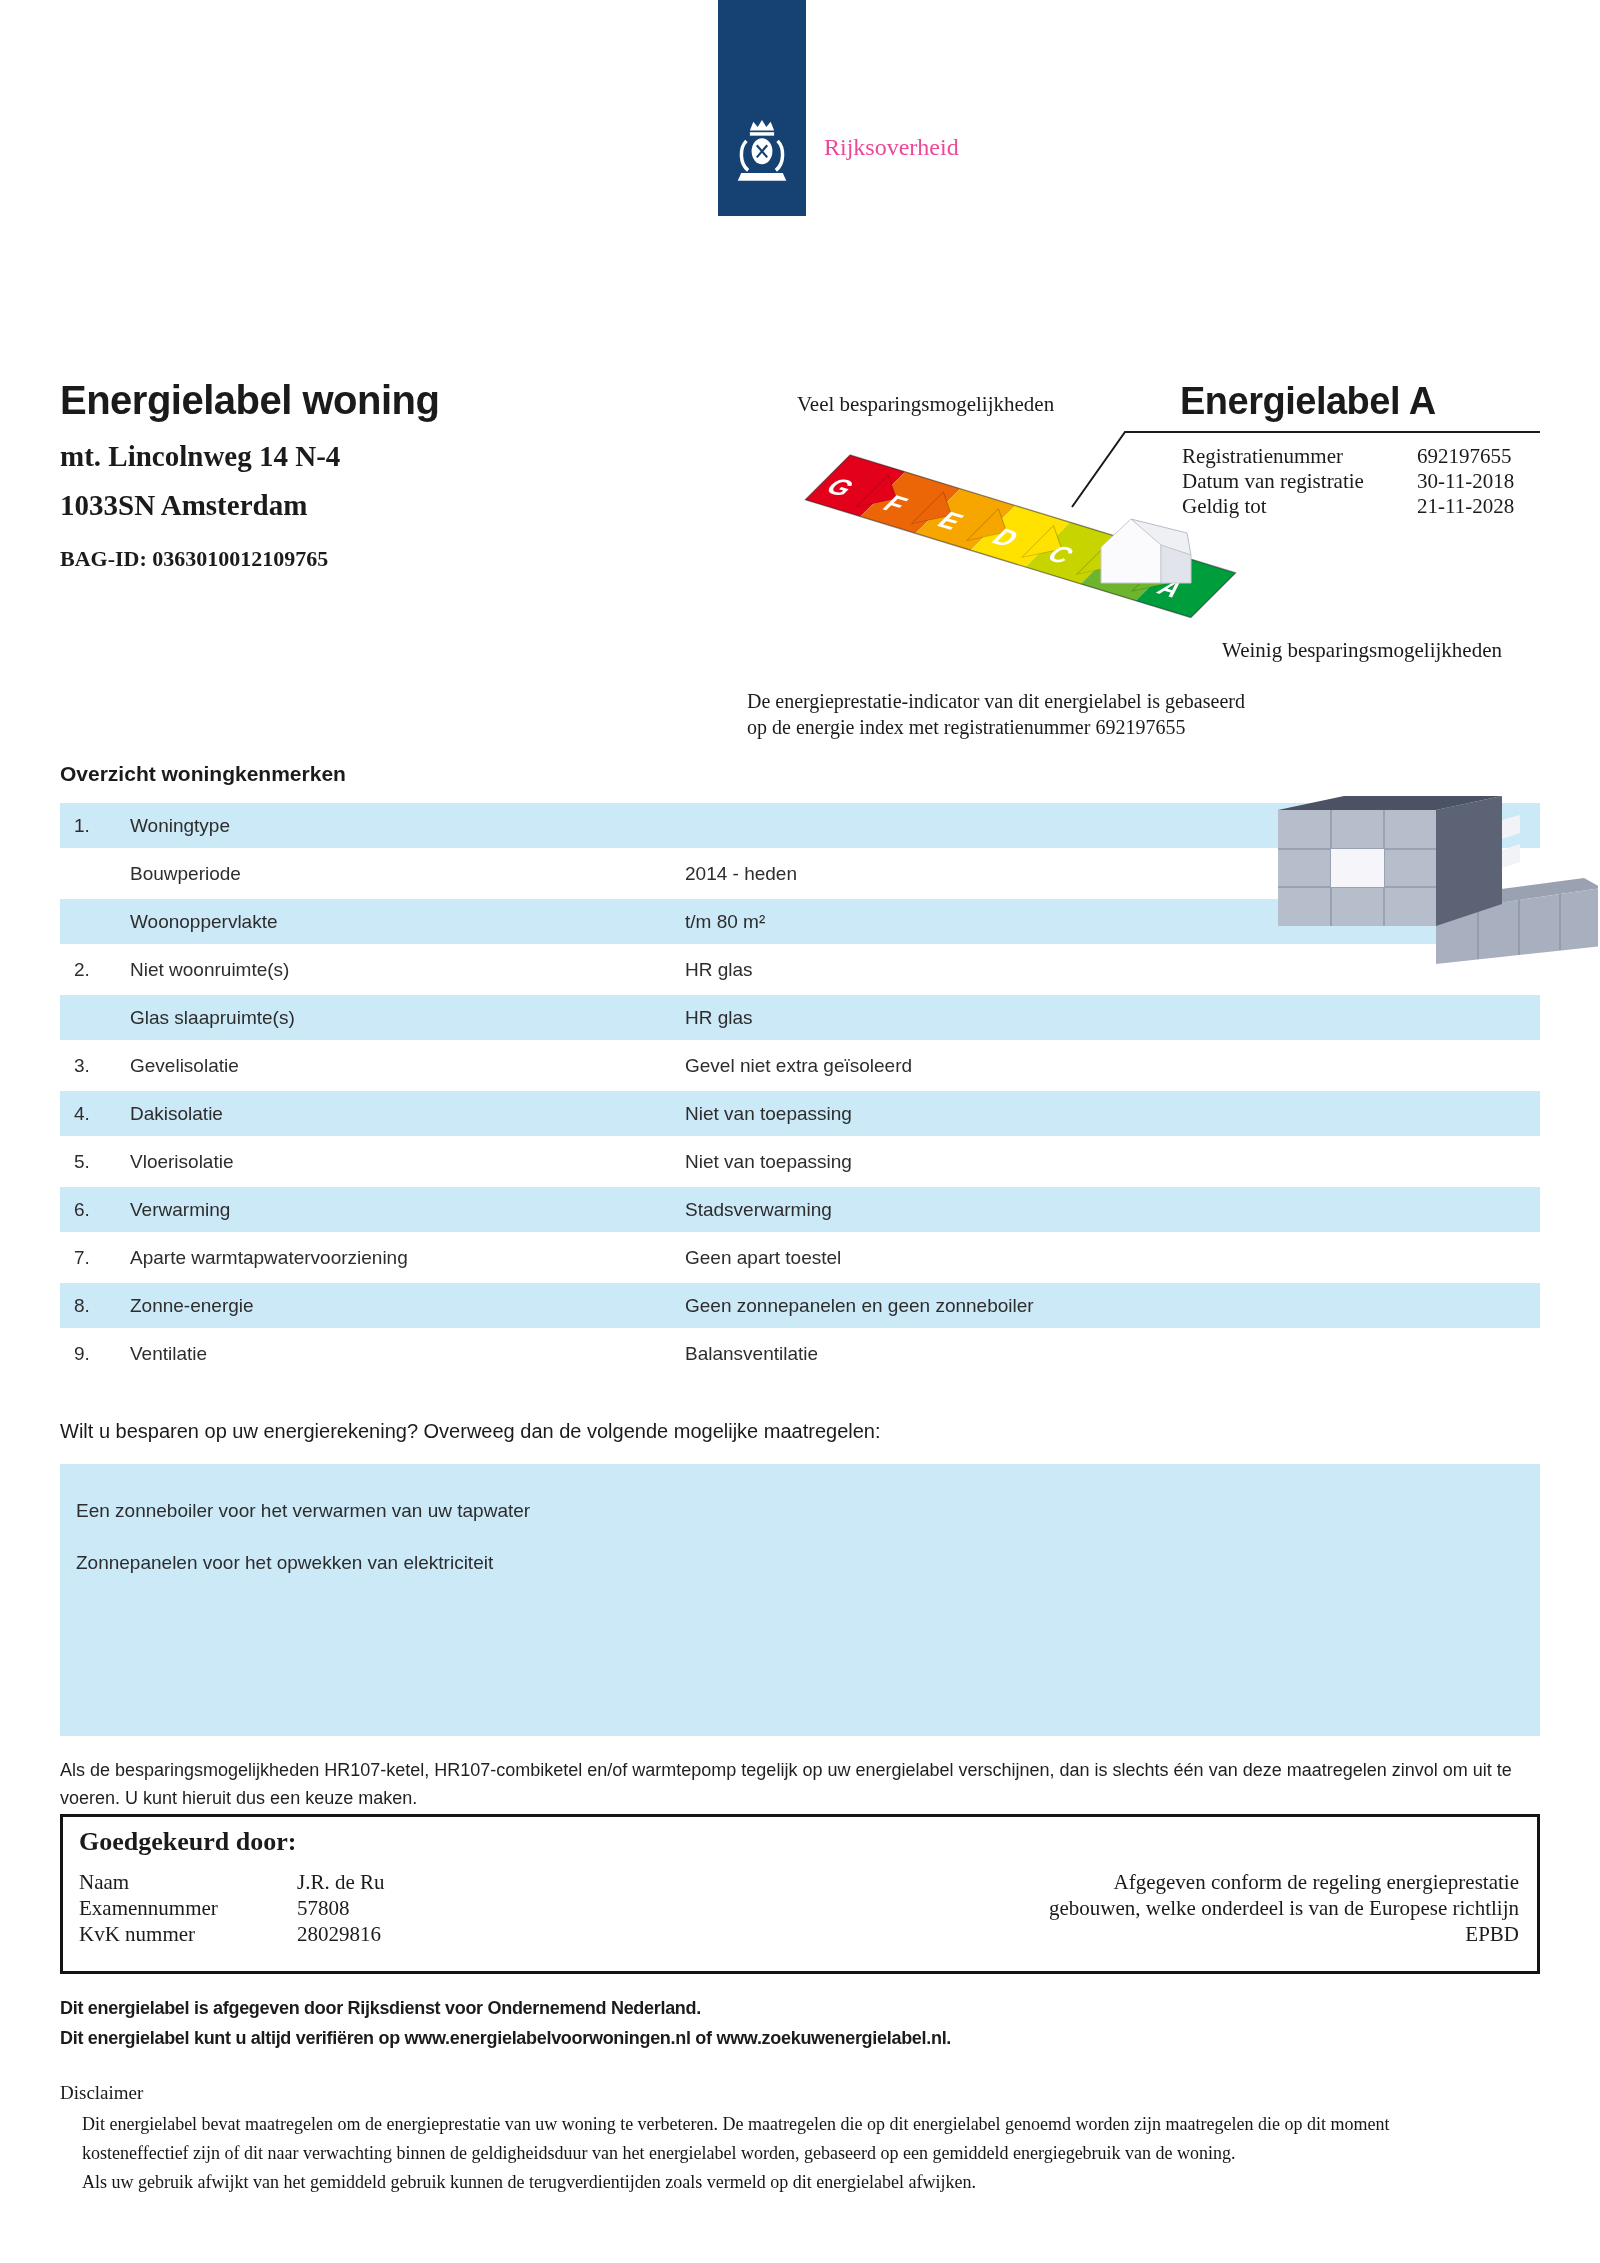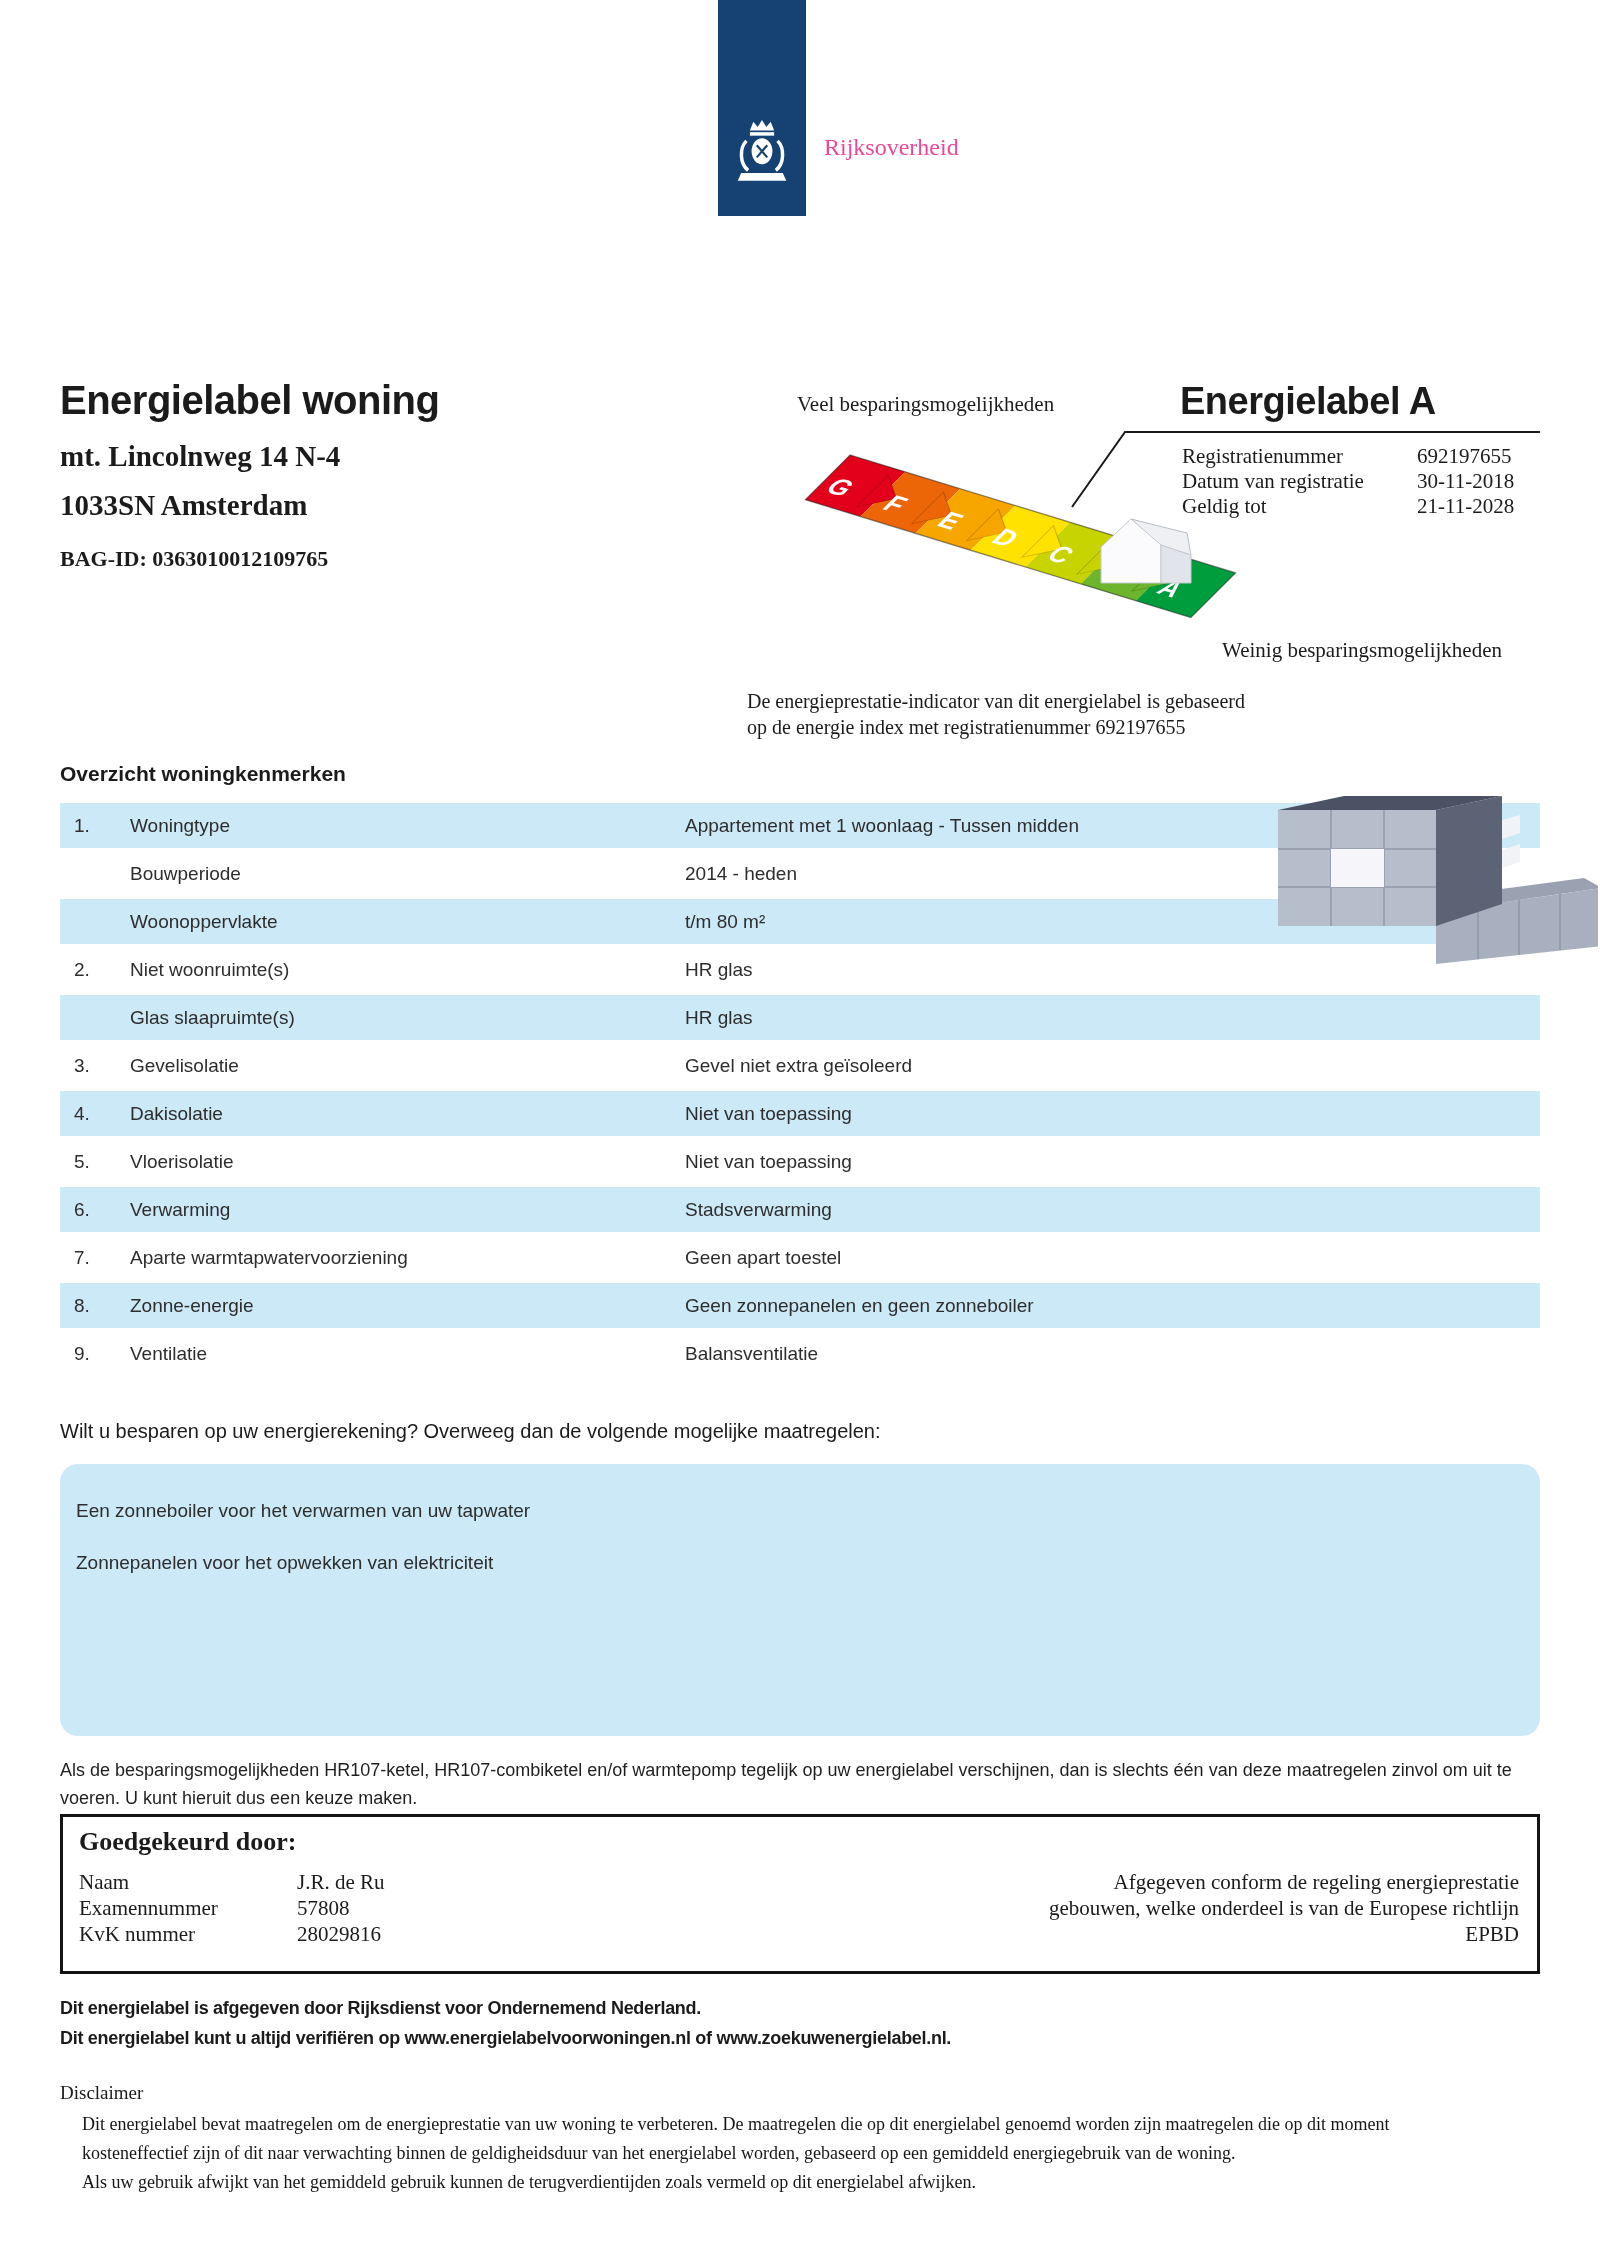--- a/index.html
+++ b/index.html
@@ -44,21 +44,21 @@
           border-top:3px solid #fff; }
   .trow.alt { background:#cce9f8; }
   .tnum { width:70px; padding-left:14px; }
   .tlabel { width:555px; }
   .tvalue { flex:1; }
   .building { left:1268px; top:786px; }
 
   
   .measures-head { left:60px; top:1420px; font-size:20px; font-weight:normal; }
   .measures-box { left:60px; top:1464px; width:1480px; height:272px; background:#cce9f8;
-                  padding:36px 28px 0 16px;border-radius:18px; }
+                  padding:36px 28px 0 16px; }
   .measure-item { font-size:19px; color:#2d2d2d; margin-bottom:30px; }
   .hr107-note { left:60px; top:1756px; width:1488px; font-size:18px; line-height:28px; color:#1f1f1f; }
 
   
   .approval-box { left:60px; top:1814px; width:1480px; height:160px;
                   border:3px solid #141414; padding:10px 18px 12px 16px; }
   .approval-head { font-family:"Liberation Serif", serif; font-weight:bold; font-size:26px; }
   .approval-body { display:flex; justify-content:space-between; align-items:flex-end; margin-top:12px; }
   .fields { font-family:"Liberation Serif", serif; font-size:21px; }
   .field-row { display:flex; line-height:26px; }
@@ -150,21 +150,20 @@
 
   <div class="abs weinig-note">Weinig besparingsmogelijkheden</div>
   <div class="abs basis-note">De energieprestatie-indicator van dit energielabel is gebaseerd
 op de energie index met registratienummer 692197655</div>
 
   <div class="abs overview-head">Overzicht woningkenmerken</div>
   <div class="abs table">
     <div class="trow alt">
       <span class="tnum">1.</span>
       <span class="tlabel">Woningtype</span>
-      <span class="tvalue">Appartement met 1 woonlaag - Tussen midden</span>
     </div>
     <div class="trow">
       <span class="tnum"></span>
       <span class="tlabel">Bouwperiode</span>
       <span class="tvalue">2014 - heden</span>
     </div>
     <div class="trow alt">
       <span class="tnum"></span>
       <span class="tlabel">Woonoppervlakte</span>
       <span class="tvalue">t/m 80 m²</span>

